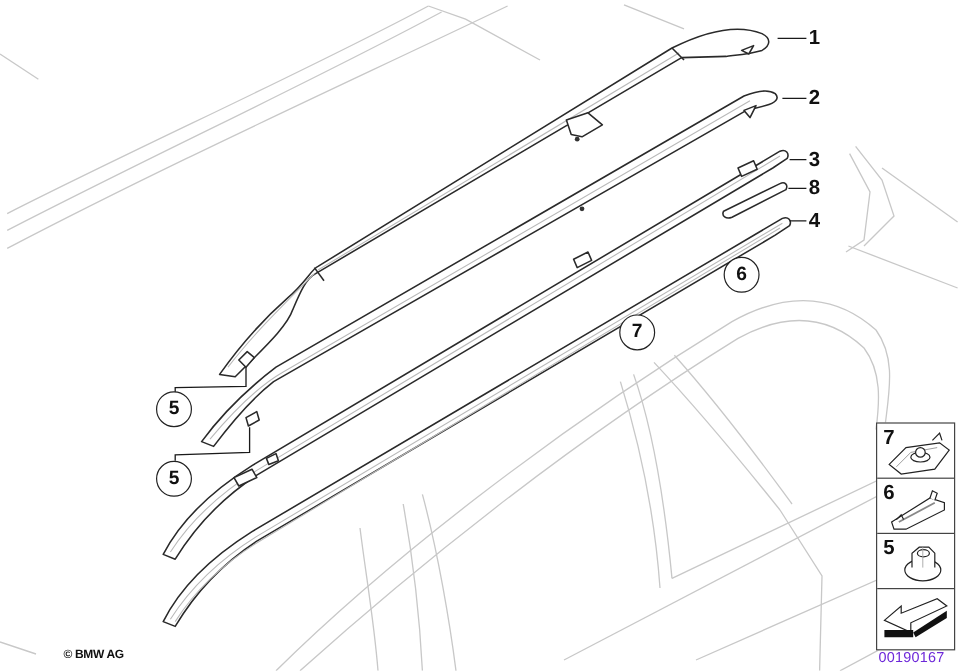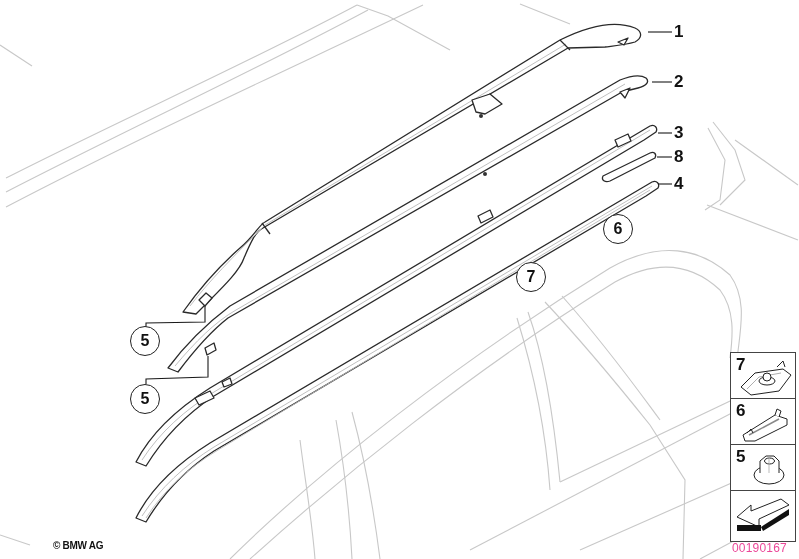--- a/index.html
+++ b/index.html
@@ -10,21 +10,21 @@
   .part-inner { fill: none; stroke: #b9b9b9; stroke-width: 0.9; }
   .leader { fill: none; stroke: #1a1a1a; stroke-width: 1.1; }
   .callout-num { position: absolute; font-weight: bold; font-size: 17px; color: #111; line-height: 1; }
   .bubble { position: absolute; width: 30px; height: 30px; border: 1.4px solid #222; border-radius: 50%; background: #fff; display: flex; align-items: center; justify-content: center; font-weight: bold; font-size: 16px; color: #111; box-sizing: border-box; }
   .legend { position: absolute; left: 730px; width: 64px; border: 1px solid #444; background: #fff; }
   .legend-cell { position: relative; height: 46px; border-bottom: 1px solid #444; box-sizing: border-box; }
   .legend-cell:last-child { border-bottom: none; }
   .legend-num { position: absolute; left: 5px; top: 2px; font-weight: bold; font-size: 17px; color: #111; }
   .legend-cell svg { position: absolute; left: 0; top: 0; }
   .copyright { position: absolute; left: 21px; top: 540px; font-size: 10px; font-weight: bold; color: #111; letter-spacing: -0.3px; margin-left: 32px; }
-  .diagram-id { position: absolute; left: 732px; top: 541px; font-size: 12px; color: #ec4899; letter-spacing: 0.2px; text-align: right; }
+  .diagram-id { position: absolute; left: 732px; top: 541px; font-size: 12px; color: #6d28d9; letter-spacing: 0.2px; text-align: right; }
 </style>
 </head>
 <body>
 
 <svg id="diagram" viewBox="0 0 799 559" xmlns="http://www.w3.org/2000/svg">
 
   <g>
     <path class="ghost" d="M6,178 C120,120 250,62 357,5"></path>
     <path class="ghost" d="M6,192 C130,128 260,68 368,10"></path>
     <path class="ghost" d="M6,207 C140,137 270,78 423,5"></path>

